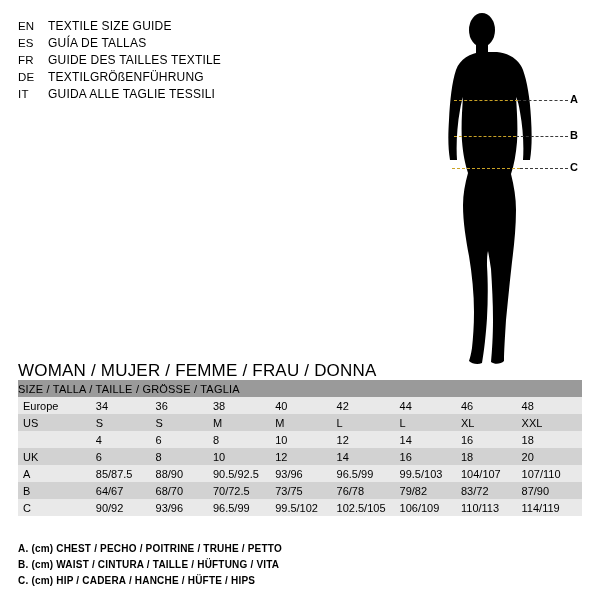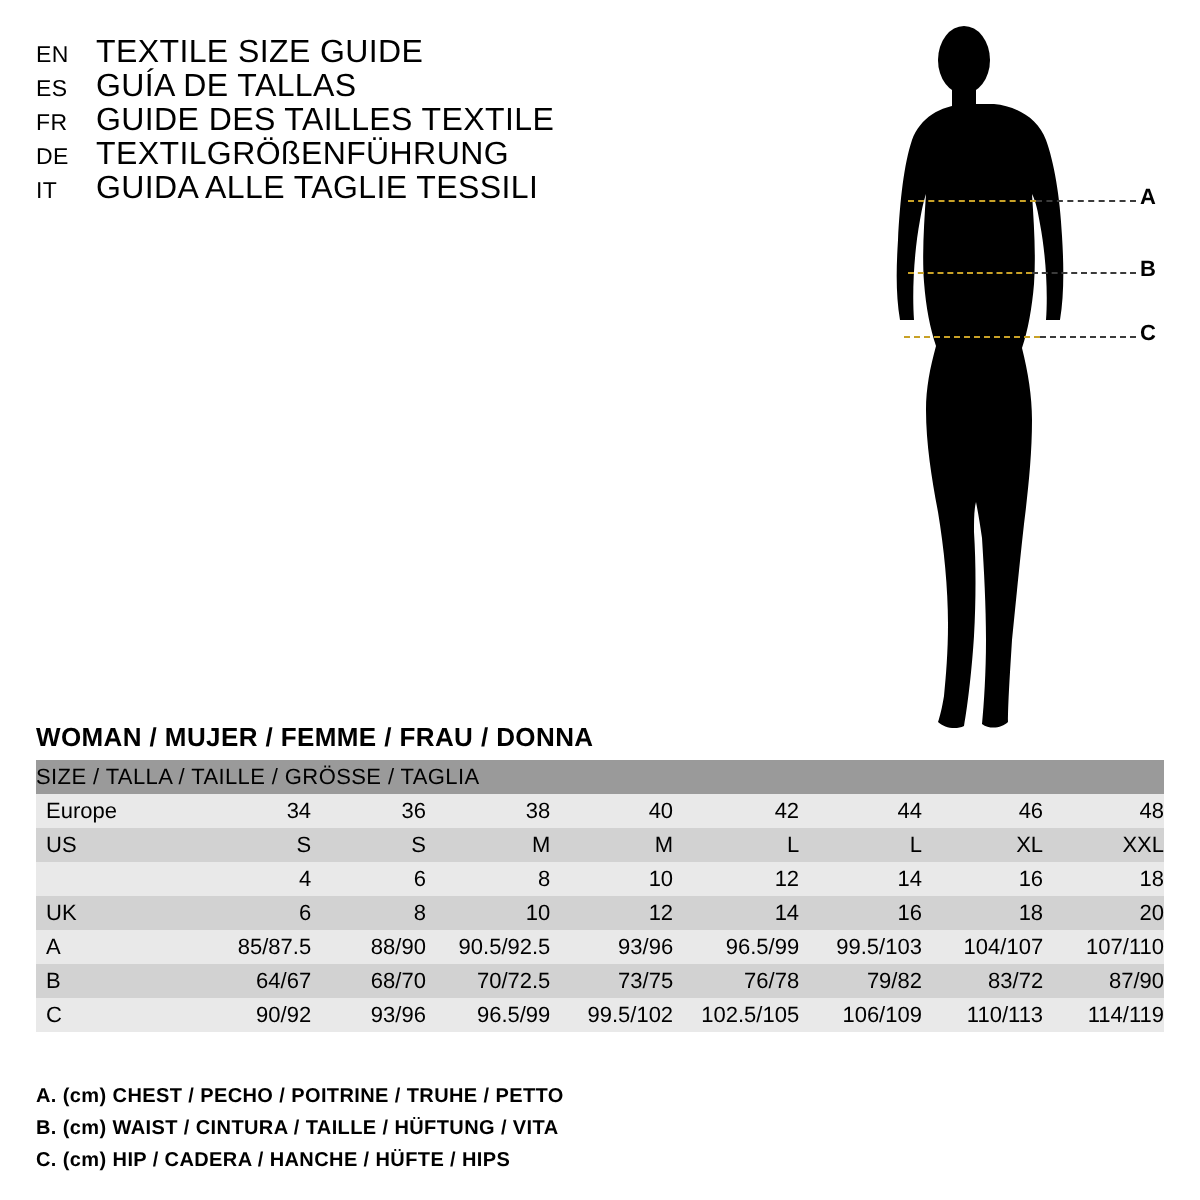--- a/index.html
+++ b/index.html
@@ -34,21 +34,21 @@
     line-height: 17px;
     font-size: 11.5px;
     letter-spacing: 0.2px;
   }
   .lang-code {
     width: 30px;
     flex: 0 0 30px;
     font-size: 11.5px;
   }
   .lang-text {
-    font-size: 16px;
+    font-size: 12px;
   }
 
   
   .figure-area {
     position: absolute;
     left: 430px;
     top: 8px;
     width: 165px;
     height: 365px;
   }
@@ -70,22 +70,22 @@
     font-size: 11px;
     font-weight: bold;
     color: #000;
   }
 
   
   .woman-title {
     position: absolute;
     left: 18px;
     top: 361px;
-    font-size: 13px;
-    font-weight: bold;
+    font-size: 17px;
+    font-weight: normal;
     letter-spacing: 0.2px;
   }
 
   
   .table-wrap {
     position: absolute;
     left: 18px;
     top: 380px;
     width: 564px;
   }
@@ -110,21 +110,21 @@
   }
   .row-light td { background: #e9e9e9; }
   .row-dark td { background: #d2d2d2; }
   .c-label {
     width: 86px;
     padding-left: 5px !important;
     text-align: left;
     margin-left: 12px;
   }
   .c-val {
-    text-align: right;
+    text-align: left;
     width: 68px;
   }
 
   
   .notes {
     position: absolute;
     left: 18px;
     top: 541px;
     width: 560px;
   }

